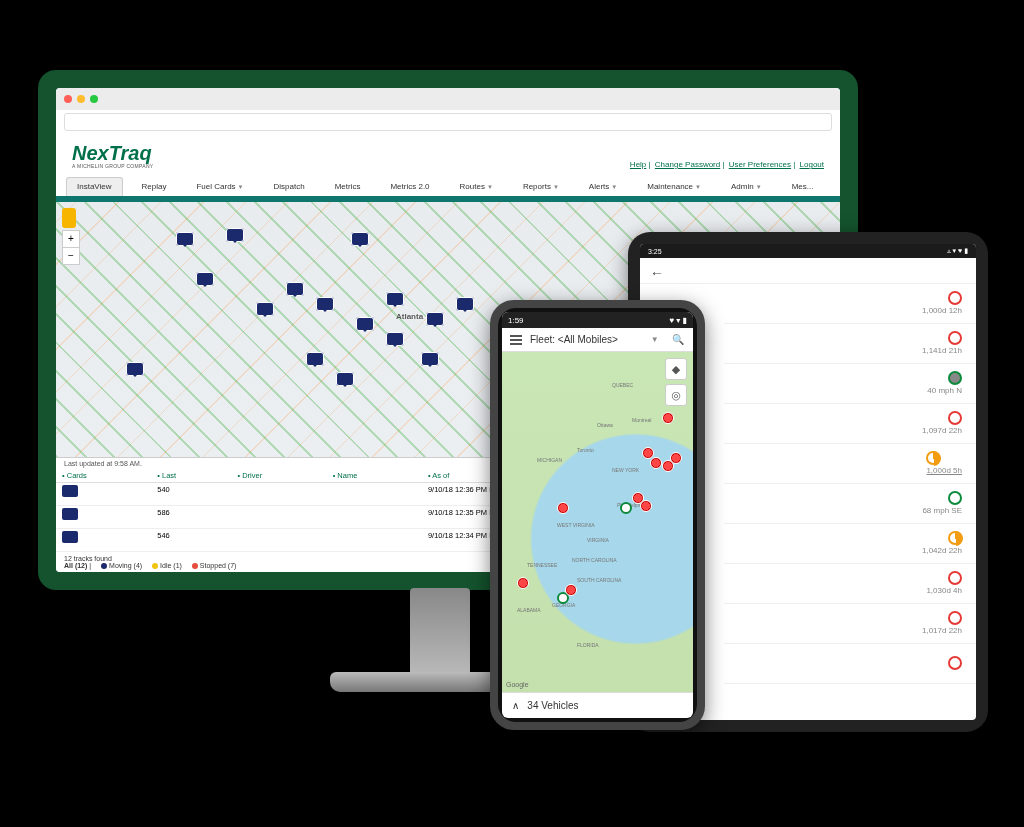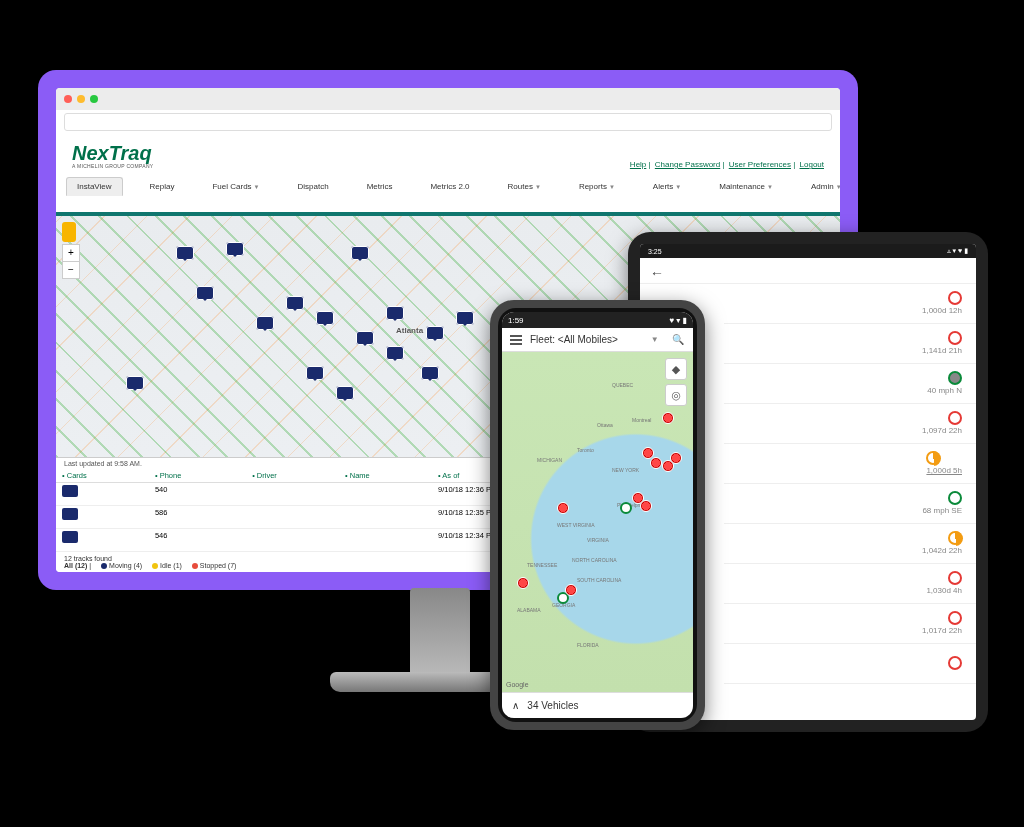--- a/index.html
+++ b/index.html
@@ -11,21 +11,21 @@
     position: relative;
     overflow: hidden;
   }
   
   .monitor {
     position: absolute;
     left: 38px;
     top: 70px;
     width: 820px;
     height: 520px;
-    background: #8b5cf6;
+    background: #14532d;
     border-radius: 18px;
     padding: 18px;
   }
   .monitor-screen {
     width: 100%;
     height: 100%;
     background: #fff;
     border-radius: 4px;
     overflow: hidden;
     display: flex;
@@ -91,23 +91,23 @@
     letter-spacing: 0.3px;
   }
   .header-links {
     font-size: 8px;
     color: #00704a;
   }
   .header-links span { text-decoration: underline; cursor: pointer; margin-left: 2px; }
   
   .navbar {
     display: flex;
-    gap: 16px;
-    padding: 4px 10px 16px 10px;
-    border-bottom: 4px solid #0f766e;
+    gap: 8px;
+    padding: 4px 10px 0 10px;
+    border-bottom: 6px solid #0f766e;
     font-size: 8px;
     color: #333;
   }
   .nav-item {
     padding: 4px 10px;
     border: 1px solid transparent;
     border-radius: 3px 3px 0 0;
     cursor: pointer;
     white-space: nowrap;
   }
@@ -216,21 +216,21 @@
   }
   .phone-inner {
     width: 100%; height: 100%;
     background: #111;
     border-radius: 18px;
     padding: 4px;
   }
   .phone-screen {
     width: 100%; height: 100%;
     background: #fff;
-    border-radius: 12px;
+    border-radius: 6px;
     overflow: hidden;
     display: flex;
     flex-direction: column;
   }
   .pstatus {
     height: 16px;
     background: #222;
     color: #fff;
     font-size: 8px;
     display: flex;
@@ -431,21 +431,21 @@
       <div class="marker" style="left:365px;top:150px"></div>
       <div class="marker" style="left:400px;top:95px"></div>
     </div>
 
     <div class="status-row">Last updated at 9:58 AM.</div>
 
     <table class="tracks">
       <thead>
           <tr id="thead-row">
             <th>Cards</th>
-            <th>Phone</th>
+            <th>Last</th>
             <th>Driver</th>
             <th>Name</th>
             <th>As of</th>
             <th>Address</th>
           </tr>
         </thead>
       <tbody id="tbody">
           <tr>
             <td><span class="truck-icon"></span></td>
             <td>540</td>

